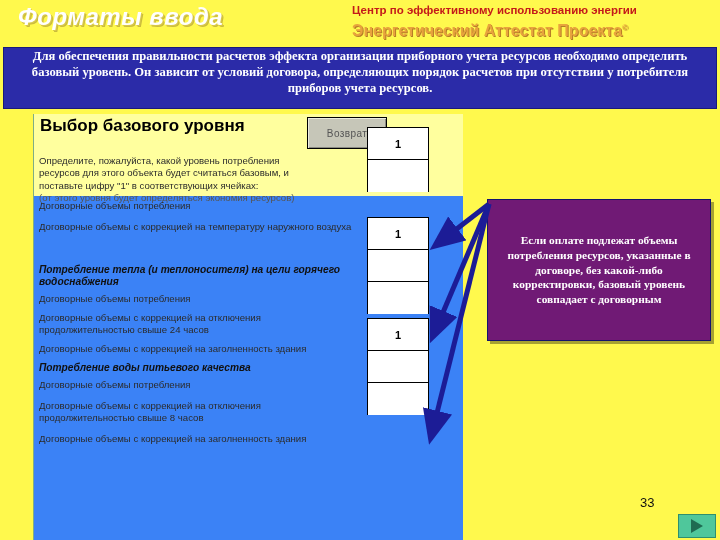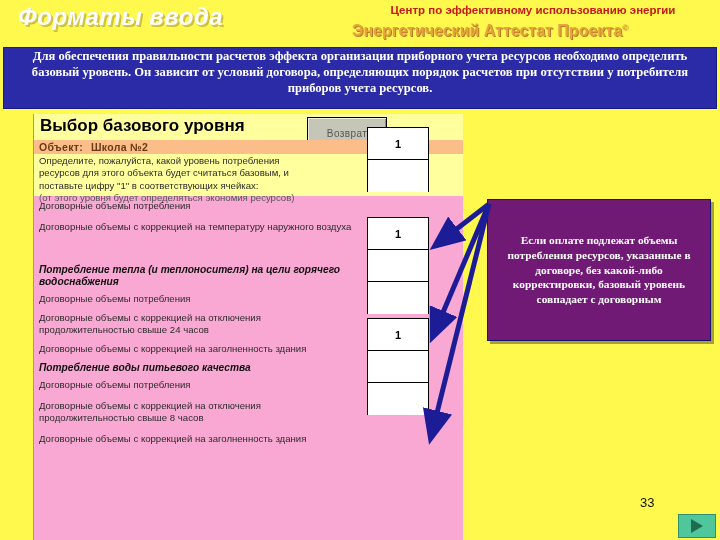--- a/index.html
+++ b/index.html
@@ -16,21 +16,20 @@
   .slide-title{
     position:absolute;left:18px;top:3px;
     font-size:24px;font-weight:bold;font-style:italic;
     color:#FFFFFF;
     text-shadow:1px 1px 0 #d9c94a, 2px 2px 0 #cbbc3c;
     letter-spacing:.5px;
     white-space:nowrap;
   }
   .org-line1{
     position:absolute;left:352px;top:4px;width:362px;
-    text-align:center;
     font-size:11.5px;font-weight:bold;color:#C41A1A;
     white-space:nowrap;
   }
   .org-line2{
     position:absolute;left:352px;top:22px;width:362px;
     text-align:left;
     font-size:16px;font-weight:bold;color:#E8A33D;
     text-shadow:1px 1px 0 #b57d26;
     white-space:nowrap;
   }
@@ -47,21 +46,21 @@
   .intro-text{
     color:#FFFFFF;font-size:12.6px;font-weight:bold;
     line-height:1.28;text-align:center;
     padding:0 10px;
     font-family:"Liberation Serif", serif;
   }
 
   
   .sheet{
     position:absolute;left:33px;top:114px;width:430px;height:426px;
-    background:#f9a8d4;
+    background:#3b82f6;
     border-left:1px solid #7fae84;
     box-sizing:border-box;
     overflow:hidden;
   }
   .sheet-head{
     position:relative;height:82px;background:#FFFF9E;
   }
   .sheet-title{
     position:absolute;left:6px;top:2px;
     font-size:17px;font-weight:bold;color:#000;
@@ -164,24 +163,20 @@
   <div class="org-line2"><span>Энергетический Аттестат Проекта</span><span class="cmark">©</span></div>
 
   <div class="intro-banner">
     <div class="intro-text">Для обеспечения правильности расчетов эффекта организации приборного учета ресурсов необходимо определить базовый уровень. Он зависит от условий договора, определяющих порядок расчетов при отсутствии у потребителя приборов учета ресурсов.</div>
   </div>
 
   <div class="sheet">
     <div class="sheet-head">
       <div class="sheet-title">Выбор базового уровня</div>
       <div class="btn-return">Возврат</div>
-      <div class="obj-row">
-        <span>Объект:</span>
-        <span style="padding-left:8px;">Школа №2</span>
-      </div>
       <div class="instr">
         <div>Определите, пожалуйста, какой уровень потребления</div>
         <div>ресурсов для этого объекта будет считаться базовым, и</div>
         <div>поставьте цифру "1" в соответствующих ячейках:</div>
         <div class="dim">(от этого уровня будет определяться экономия ресурсов)</div>
       </div>
     </div>
 
     <div class="sheet-body">
 

